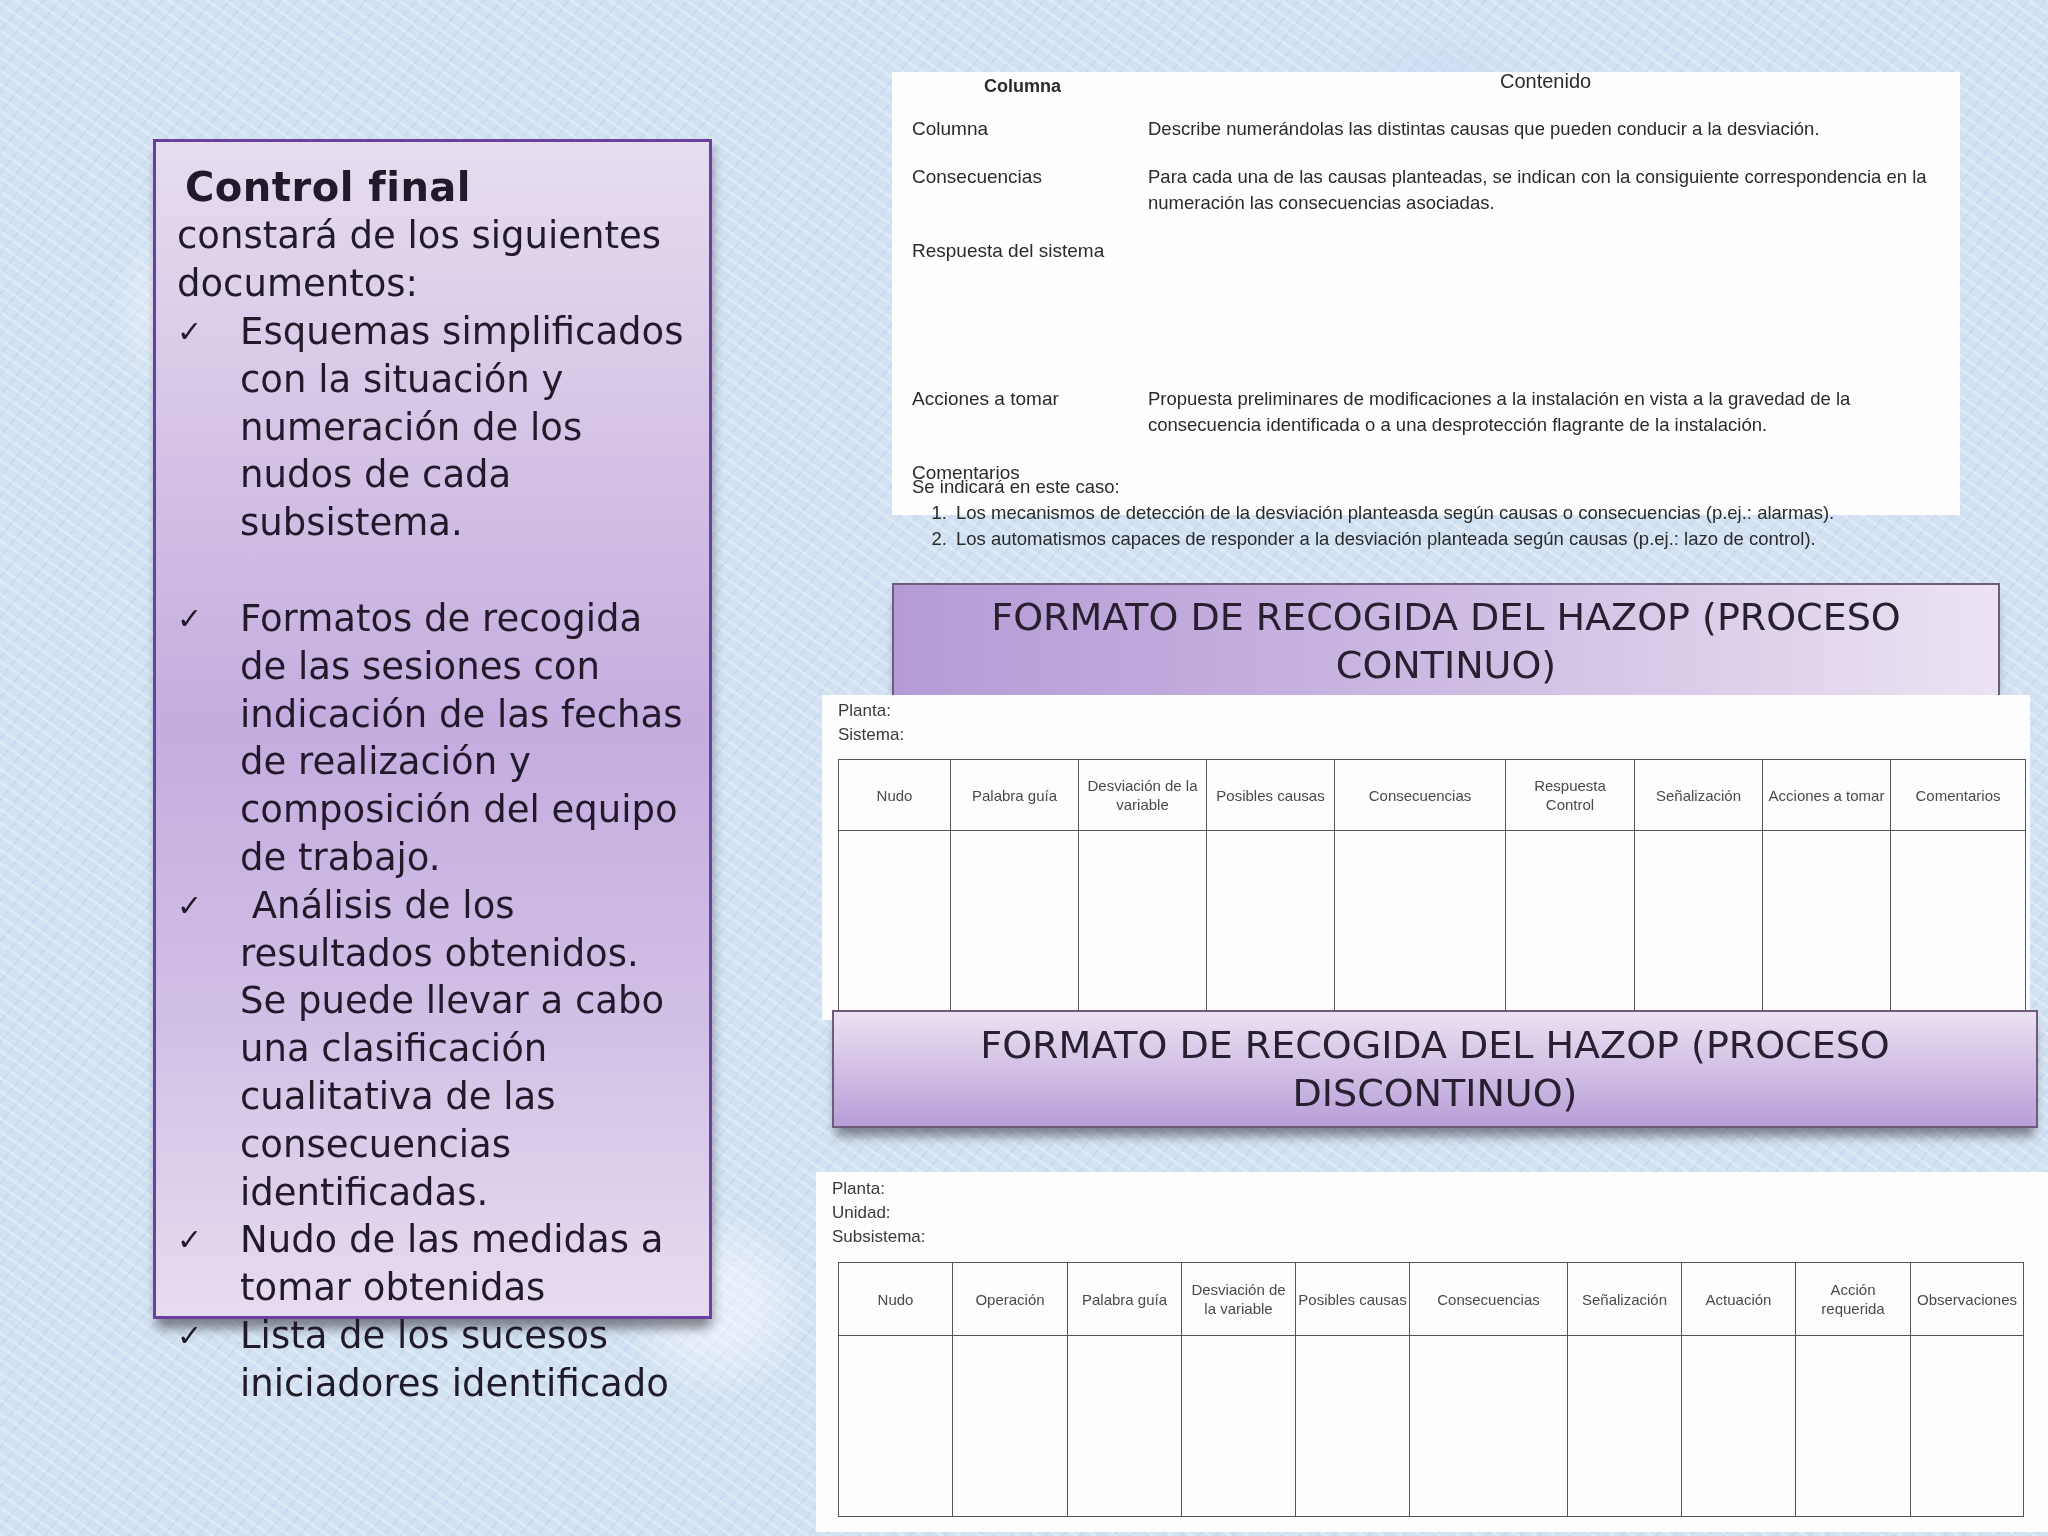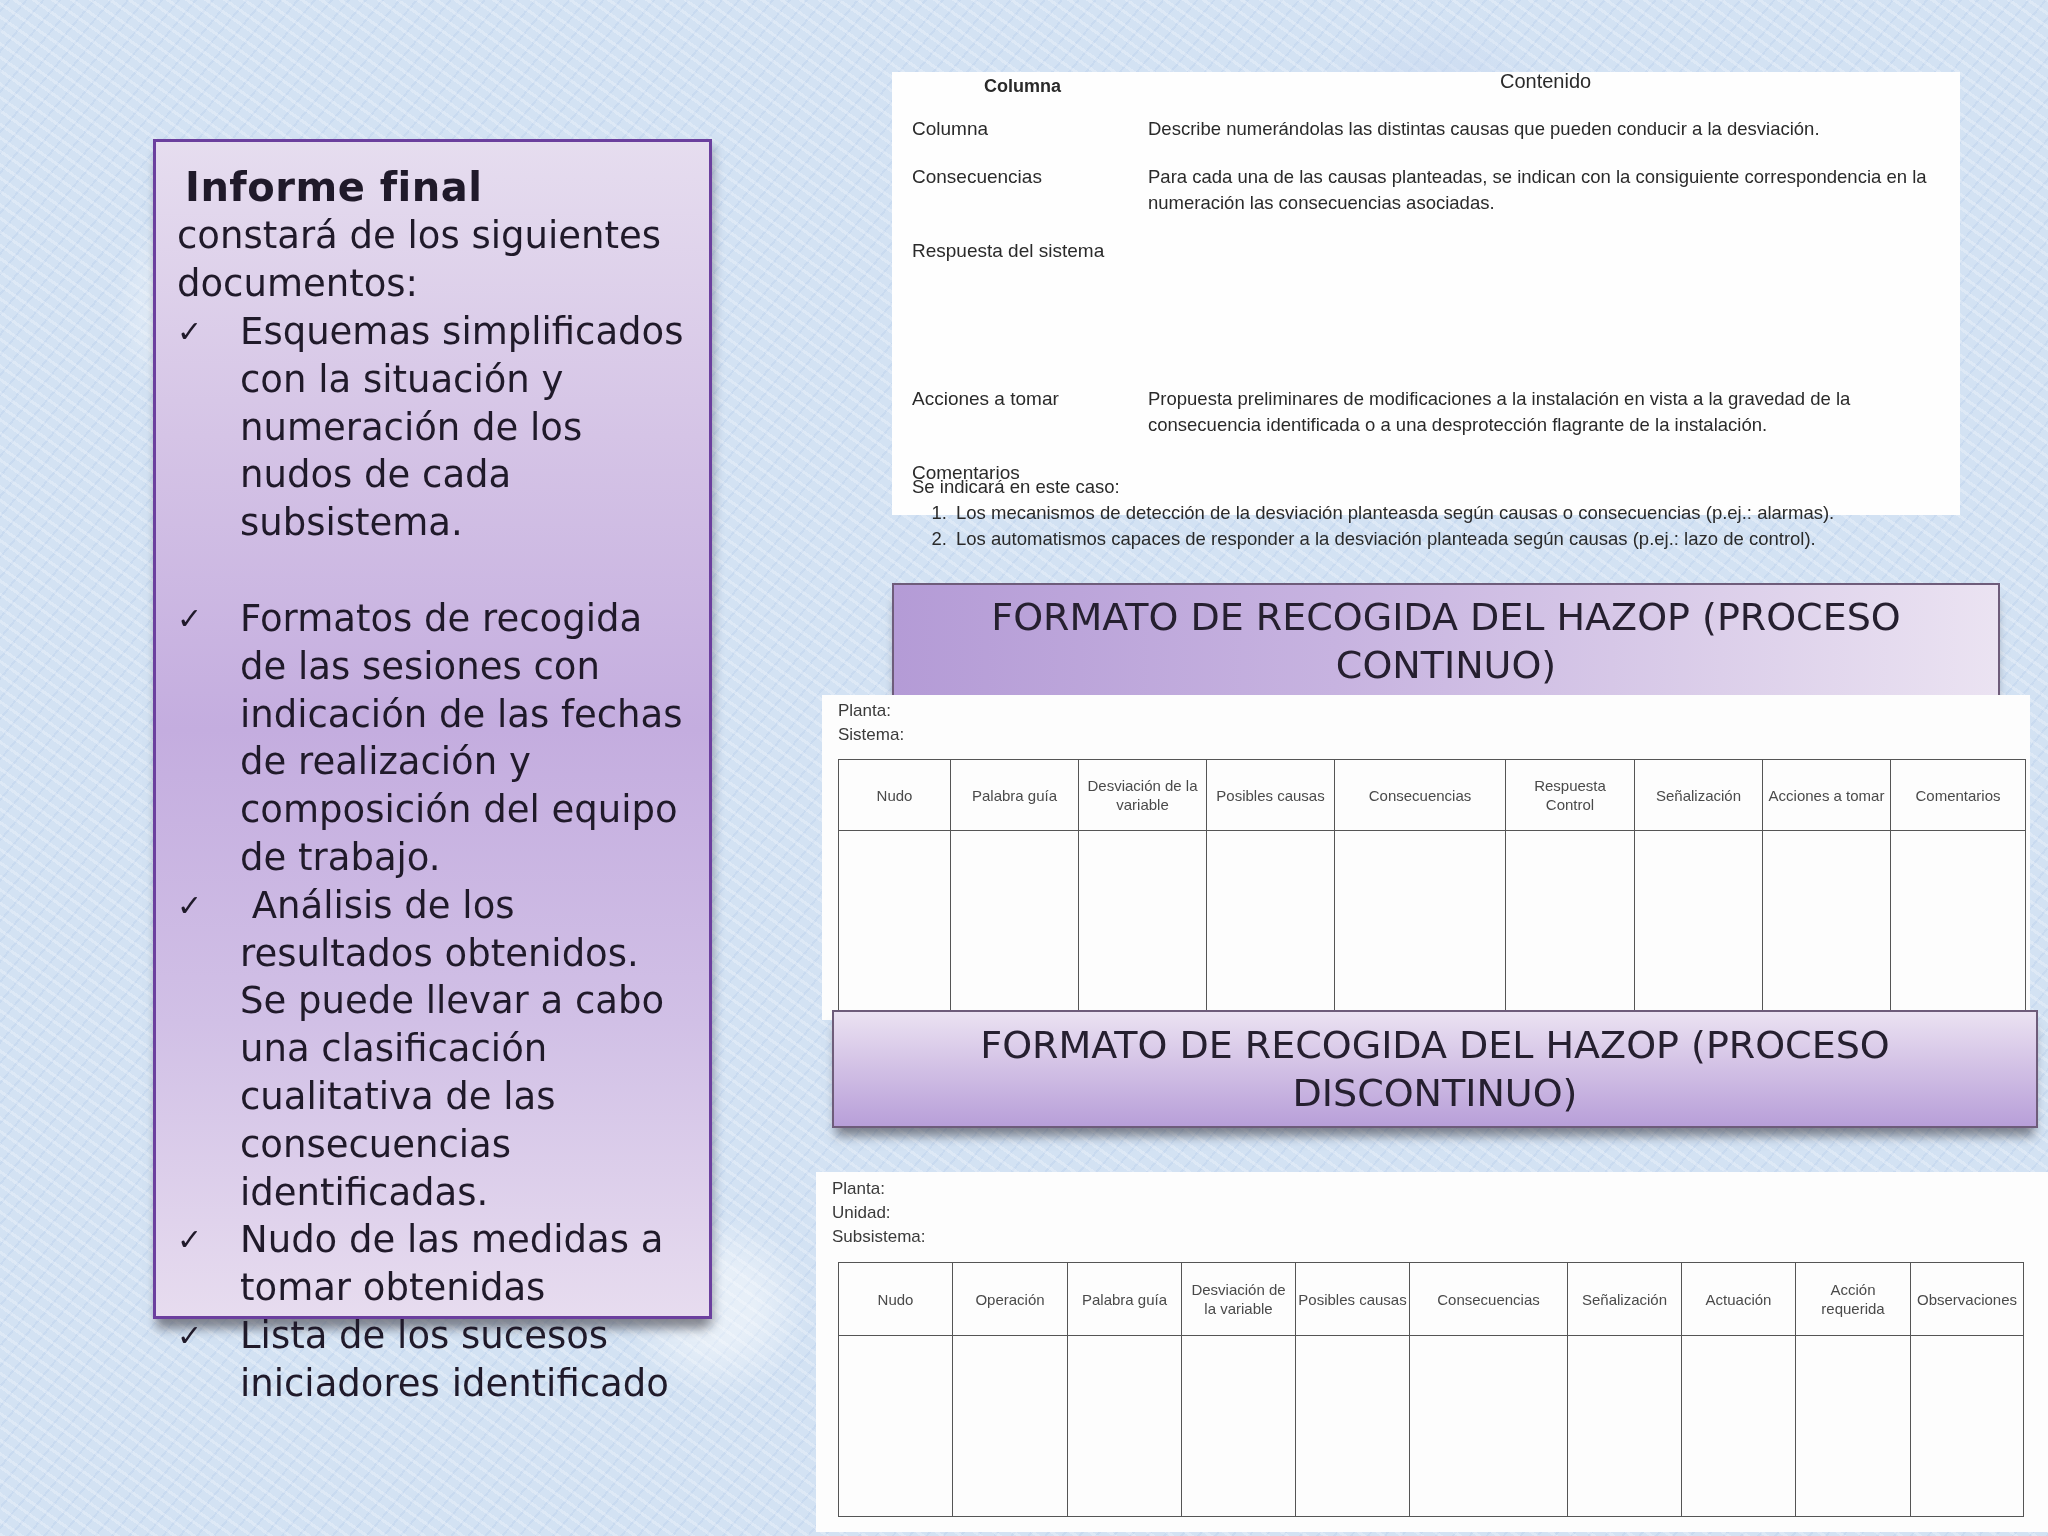--- a/index.html
+++ b/index.html
@@ -85,21 +85,21 @@
       color: #4a4a4a; text-align: center; vertical-align: middle; padding: 0 2px;
     }
     .form-1 th { height: 70px; }
     .form-2 th { height: 72px; }
     .form td { border: 1.5px solid #555; }
   </style>
 </head>
 <body>
 
 <div class="left-panel">
-  <div class="panel-title">Informe final</div>
+  <div class="panel-title">Control final</div>
   <p class="panel-intro">constará de los siguientes documentos:</p>
   <ul class="bullets">
     <li class="bullet">
       <span class="check">✓</span>
       <span class="text">Esquemas simplificados con la situación y numeración de los nudos de cada subsistema.</span>
     </li>
     <li class="bullet spaced">
       <span class="check">✓</span>
       <span class="text">Formatos de recogida de las sesiones con indicación de las fechas de realización y composición del equipo de trabajo.</span>
     </li>

